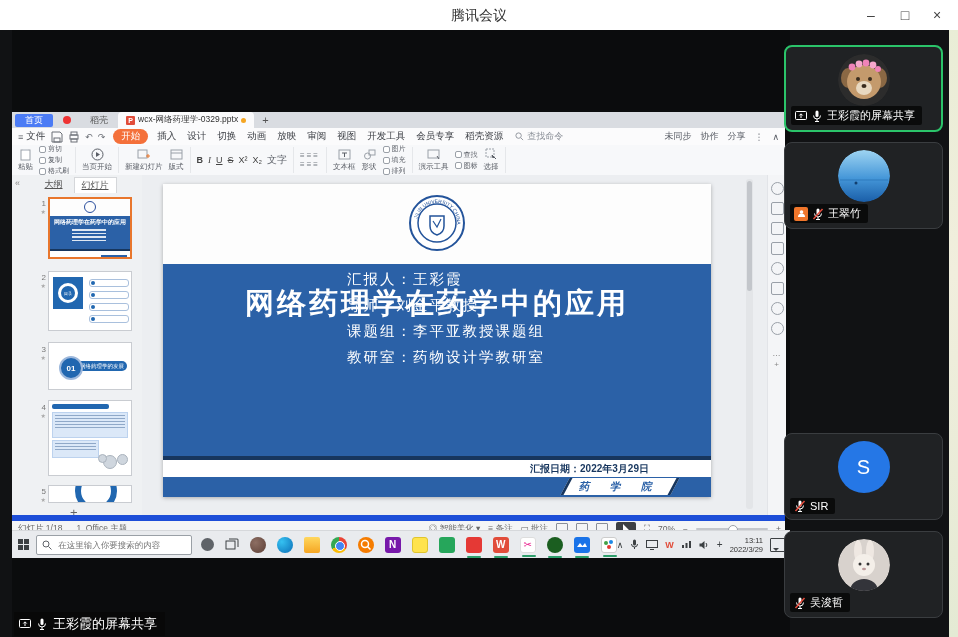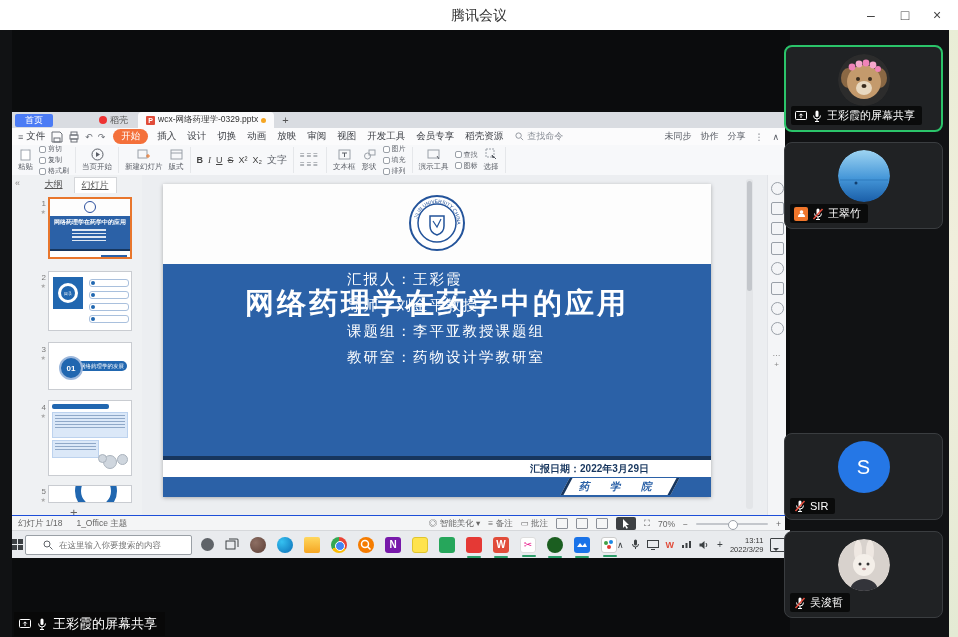--- a/index.html
+++ b/index.html
@@ -25,21 +25,21 @@
   .badge{width:14px;height:14px;background:#f0762b;border-radius:2px;display:flex;align-items:center;justify-content:center;flex:none;}
   .icon12{width:12px;height:12px;flex:none;}
   
   .share-label{position:absolute;left:2px;bottom:1px;display:flex;align-items:center;gap:5px;
        background:rgba(8,8,8,.85);padding:3px 8px 3px 5px;color:#fff;font-size:13px;}
   
   .wps{position:absolute;left:0;top:82px;width:773px;height:418px;background:#fff;}
   .wps-tabbar{position:absolute;left:0;top:0;width:773px;height:16px;background:#d9dce1;display:flex;align-items:center;}
   .home-btn{margin-left:3px;width:38px;height:13px;background:#4b7bf5;border-radius:2px;color:#fff;font-size:9px;
        display:flex;align-items:center;justify-content:center;}
-  .docer-tab{display:flex;align-items:center;gap:3px;font-size:9px;color:#555;padding:0 10px;height:16px;margin-left:36px;}
+  .docer-tab{display:flex;align-items:center;gap:19px;font-size:9px;color:#555;padding:0 10px;height:16px;}
   .docer-dot{width:8px;height:8px;border-radius:50%;background:#e33; }
   .doc-tab{display:flex;align-items:center;gap:3px;background:#fbfbfc;height:16px;padding:0 8px;border-radius:4px 4px 0 0;font-size:8.5px;color:#333;}
   .ppt-ico{width:9px;height:9px;background:#e14c3a;border-radius:1px;color:#fff;font-size:7px;font-weight:bold;display:flex;align-items:center;justify-content:center;}
   .unsaved-dot{width:5px;height:5px;border-radius:50%;background:#f5a623;}
   .newtab{font-size:11px;color:#555;margin-left:8px;}
   .wps-menubar{position:absolute;left:0;top:16px;width:773px;height:17px;background:#fbfbfc;display:flex;align-items:center;font-size:9.5px;color:#3b3e44;border-bottom:1px solid #eceef0;}
   .mfile{display:flex;align-items:center;gap:3px;padding:0 6px;}
   .qat{display:flex;align-items:center;gap:5px;color:#6b6f76;font-size:9px;padding-right:8px;}
   .start-pill{background:#f4703a;color:#fff;border-radius:8px;padding:1px 8px;font-size:9.5px;}
   .mtabs{display:flex;align-items:center;gap:11px;margin-left:9px;}
@@ -104,36 +104,36 @@
   .flag span{transform:skewX(28deg);font-style:italic;color:#2b61a7;font-size:10.5px;font-weight:bold;letter-spacing:9px;
        font-family:"Liberation Serif",serif;}
   .vscroll{position:absolute;right:14px;top:4px;width:7px;height:330px;background:#e3e5e8;border-radius:3px;}
   .vthumb{position:absolute;left:1px;top:2px;width:5px;height:110px;background:#c3c6cb;border-radius:3px;}
   
   .sidestrip{position:absolute;left:755px;top:63px;width:18px;height:340px;background:#f4f5f7;border-left:1px solid #e2e4e8;}
   .sideico{width:11px;height:11px;border:1px solid #9aa0a8;border-radius:2px;margin:7px auto 0 auto;}
   .sideico.round{border-radius:50%;}
   .sidemore{text-align:center;color:#888;font-size:8px;margin-top:16px;letter-spacing:1px;}
   
-  .wps-status{position:absolute;left:0;top:403px;width:773px;height:15px;background:#f4f5f6;border-top:1px solid #1d4ed8;
+  .wps-status{position:absolute;left:0;top:403px;width:773px;height:15px;background:#f4f5f6;border-top:6px solid #1d4ed8;
        display:flex;align-items:center;font-size:8.5px;color:#666;gap:24px;}
   .wps-status .lft{display:flex;gap:14px;margin-left:6px;}
   .wps-status .rgt{display:flex;align-items:center;gap:8px;margin-left:auto;margin-right:4px;}
   .viewico{width:10px;height:9px;border:1px solid #8a8f98;border-radius:1px;}
   .pointerbtn{width:20px;height:13px;background:#3d4043;border-radius:2px;display:flex;align-items:center;justify-content:center;}
   .zslider{position:relative;width:72px;height:2px;background:#c4c7cc;border-radius:1px;}
   .zknob{position:absolute;left:32px;top:-3px;width:8px;height:8px;background:#fff;border:1px solid #9aa0a8;border-radius:50%;}
   
   .taskbar{position:absolute;left:0;top:500px;width:778px;height:27px;background:#e9ebee;border-top:1px solid #d6d8db;
        display:flex;align-items:center;}
   .startbtn{width:24px;height:27px;display:flex;align-items:center;justify-content:center;}
   .winlogo{display:grid;grid-template-columns:5px 5px;grid-template-rows:5px 5px;gap:1px;}
   .winlogo i{background:#3c4043;display:block;}
   .tsearch{display:flex;align-items:center;gap:4px;width:168px;height:20px;background:#fff;border:1px solid #9aa0a6;
-       border-radius:2px;margin-left:2px;padding-left:17px;box-sizing:border-box;}
+       border-radius:2px;margin-left:2px;padding-left:5px;box-sizing:border-box;}
   .tsearch input{border:none;outline:none;font-size:8.5px;color:#333;width:130px;background:transparent;font-family:inherit;}
   .tico{width:16px;height:16px;margin-left:11px;flex:none;border-radius:3px;position:relative;}
   .runbar{position:absolute;left:1px;bottom:-5px;width:14px;height:2px;background:#2e9e6b;border-radius:1px;}
   .tray{display:flex;align-items:center;gap:7px;margin-left:auto;margin-right:4px;color:#3c4043;}
   .clock{font-size:7.5px;text-align:right;color:#333;line-height:9px;}
   .actioncenter{width:14px;height:12px;border:1px solid #3c4043;border-radius:1px;position:relative;}
   .actioncenter:after{content:"";position:absolute;left:2px;bottom:-3px;border:3px solid transparent;border-top-color:#3c4043;}
   .g{color:#5f6368;font-size:9px;}
 </style>
 </head>

